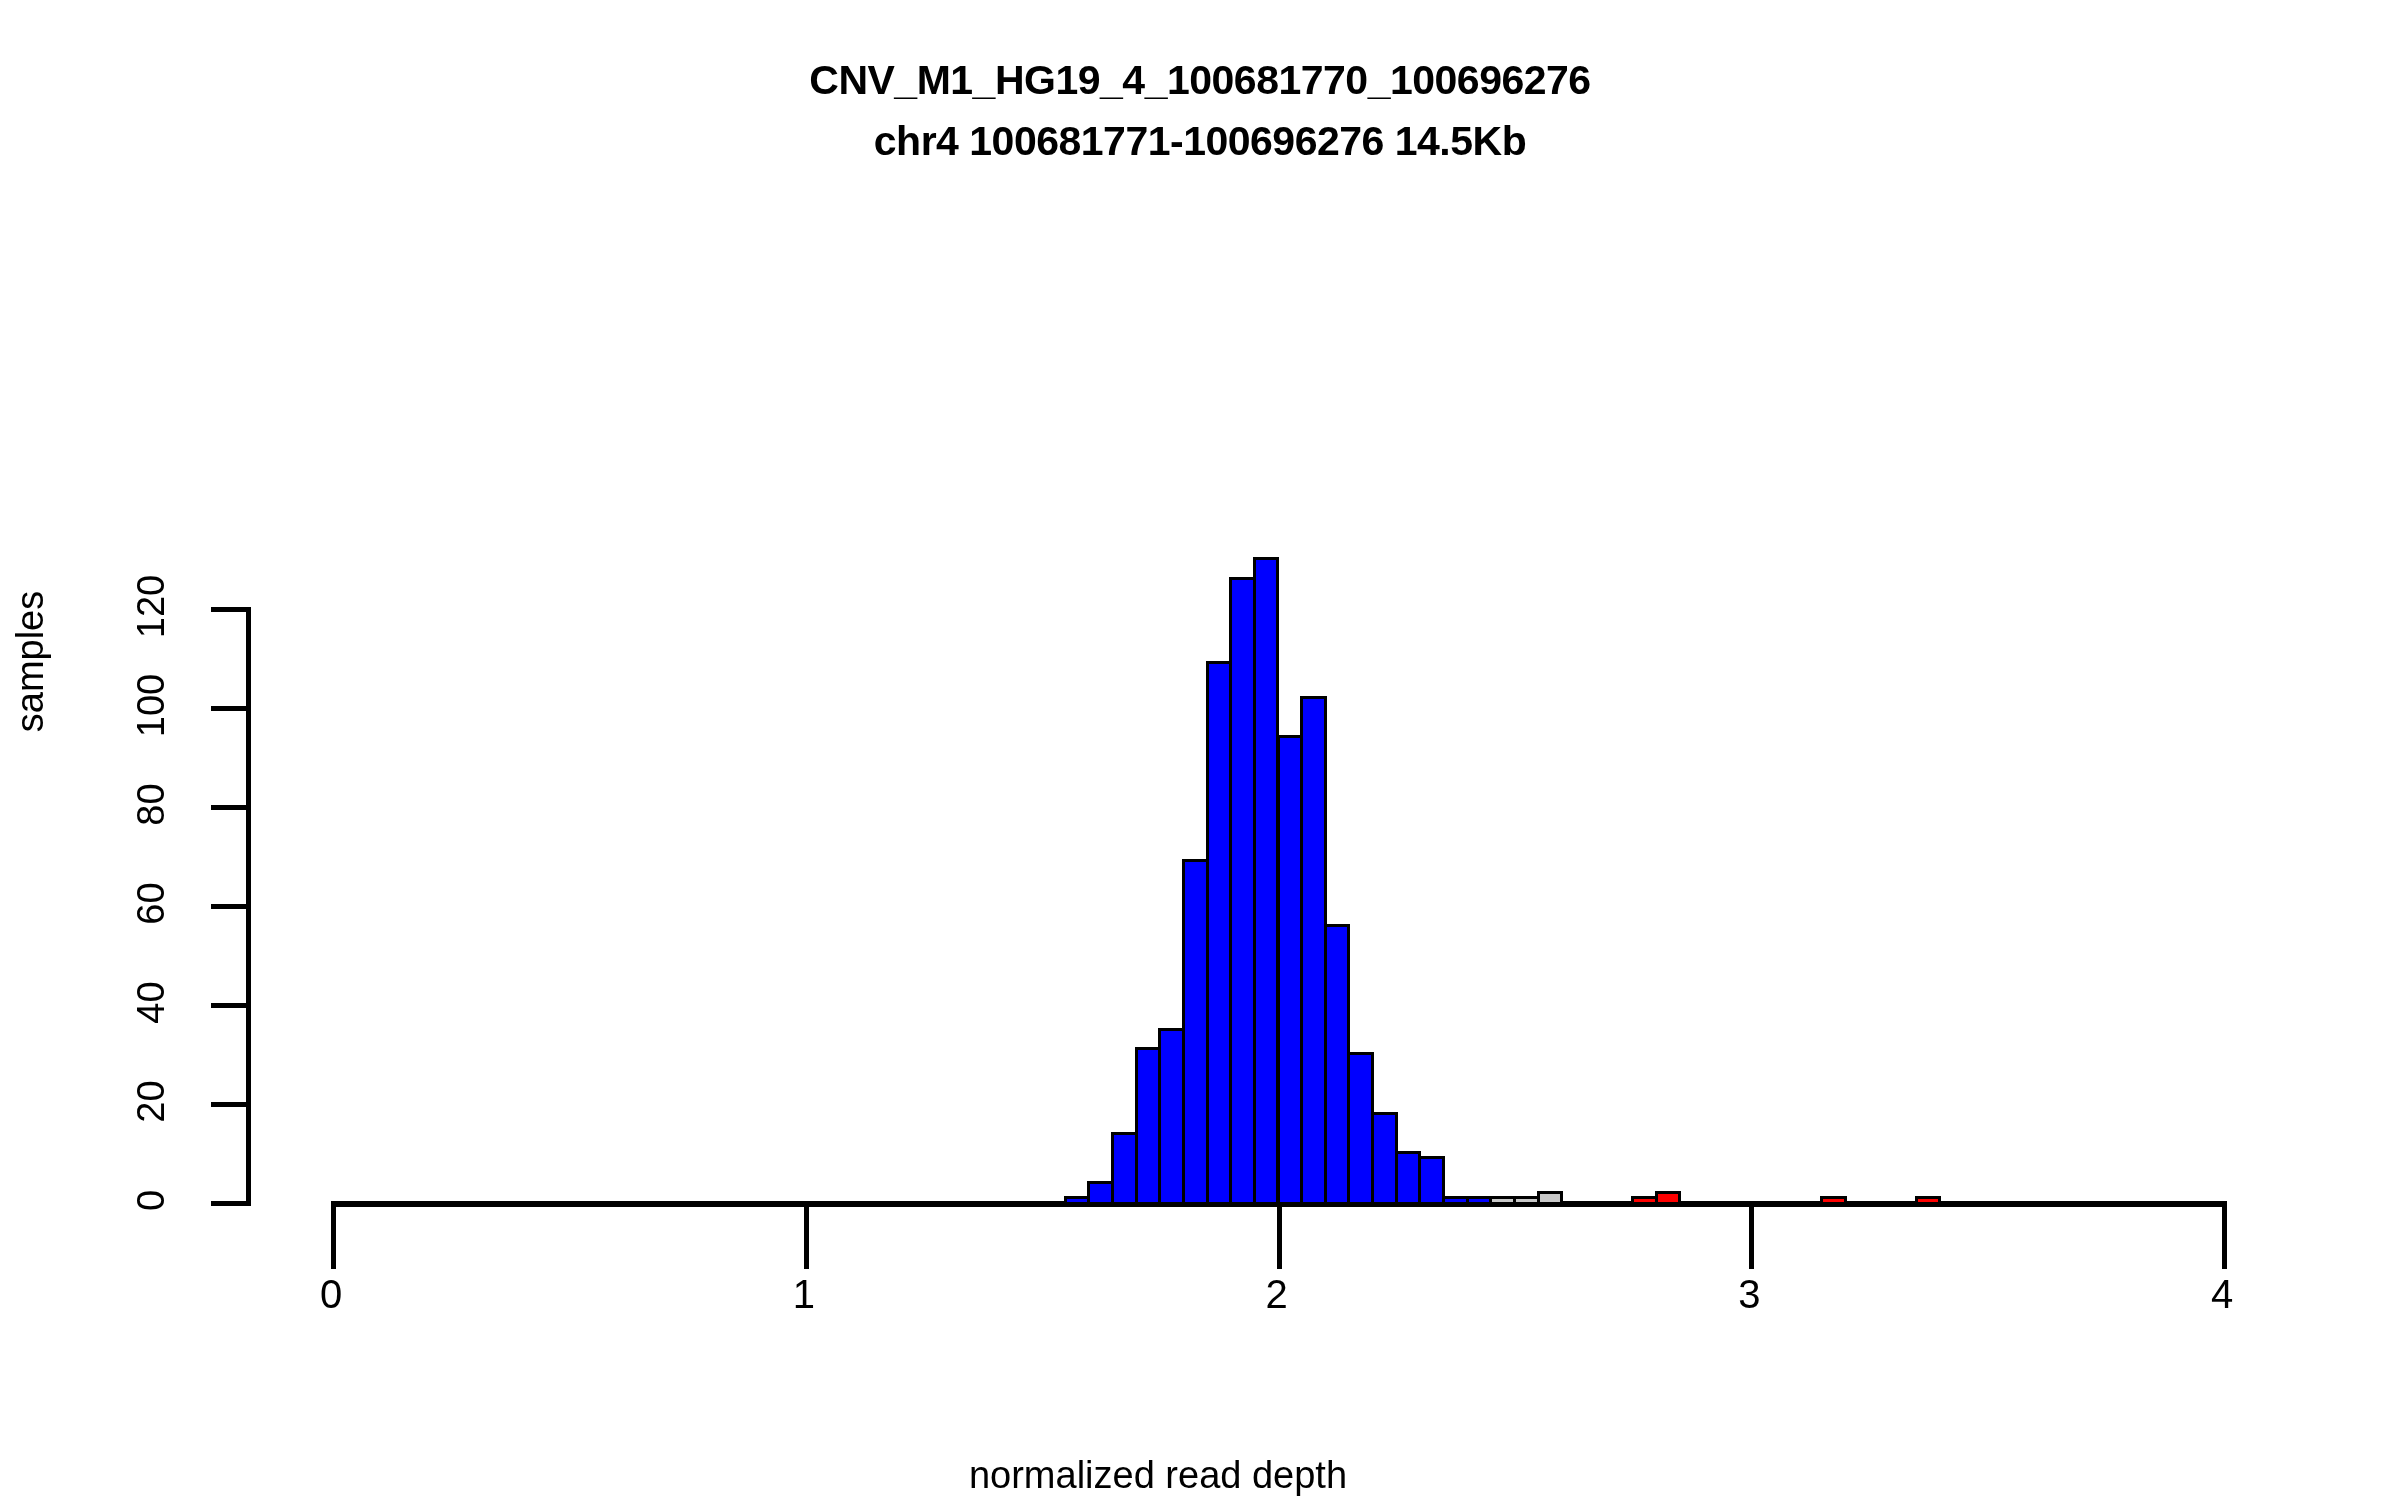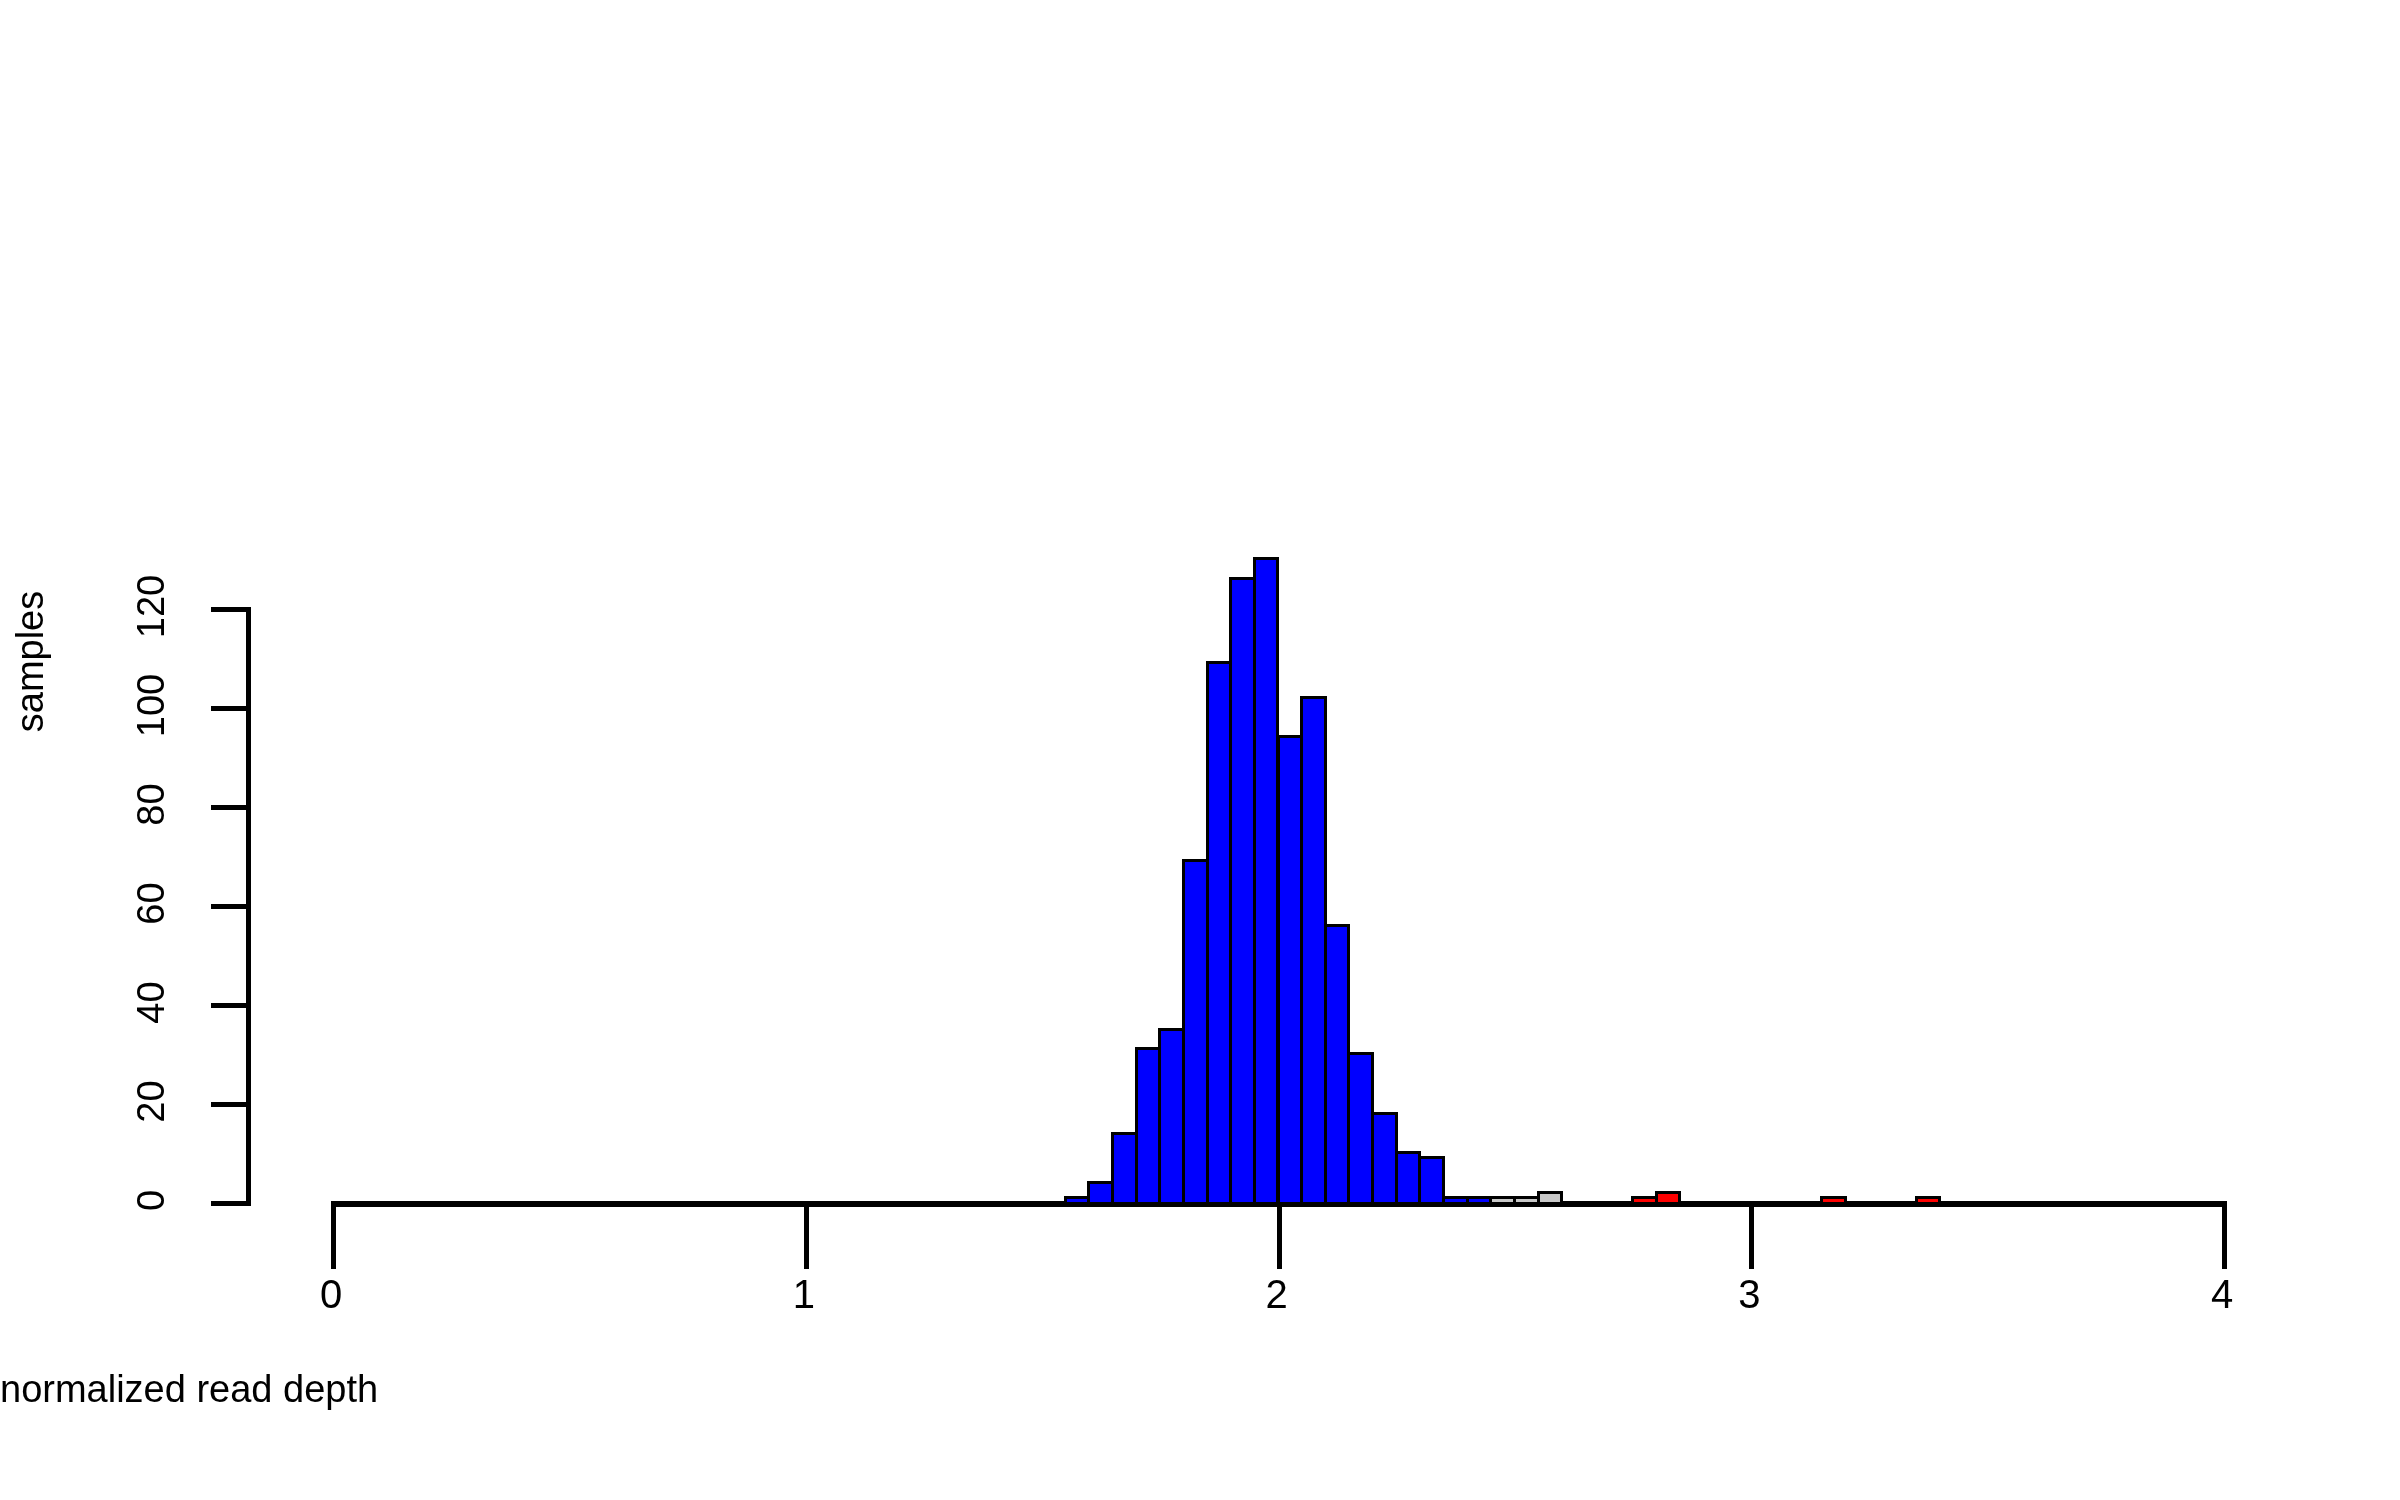--- a/index.html
+++ b/index.html
@@ -48,23 +48,23 @@
     width: 300px;
     text-align: center;
     font-size: 38px;
     transform: rotate(-90deg);
     transform-origin: center center;
     white-space: nowrap;
   }
   .xlabel {
     position: absolute;
     left: 0;
-    top: 1368px;
+    top: 1454px;
     width: 2316px;
-    text-align: left;
+    text-align: center;
     font-size: 38px;
   }
   .ytick-label {
     position: absolute;
     font-size: 38px;
     white-space: nowrap;
     transform: rotate(-90deg);
     transform-origin: center center;
     text-align: center;
     width: 120px;
@@ -84,20 +84,24 @@
     position: absolute;
     box-sizing: border-box;
     border: 3px solid #000000;
   }
 </style>
 </head>
 <body>
 
 <div id="root">
 
+  <div class="title-block">
+    <span class="title-line">CNV_M1_HG19_4_100681770_100696276</span>
+    <span class="title-line">chr4 100681771-100696276 14.5Kb</span>
+  </div>
 
   <div id="plot">
     <div class="ylabel">samples</div>
     <div class="xlabel">normalized read depth</div>
   <div class="axis-line" style="left: 246px; top: 606.64px; width: 5px; height: 599.36px;"></div>
       <div class="axis-line" style="left: 331px; top: 1201px; width: 1896px; height: 6px;"></div>
       <div class="axis-line" style="left: 211px; top: 1201px; width: 40px; height: 5px;"></div>
       <div class="ytick-label" style="left: 91px; top: 1179px;">0</div>
       <div class="axis-line" style="left: 211px; top: 1101.94px; width: 40px; height: 5px;"></div>
       <div class="ytick-label" style="left: 91px; top: 1079.94px;">20</div>

